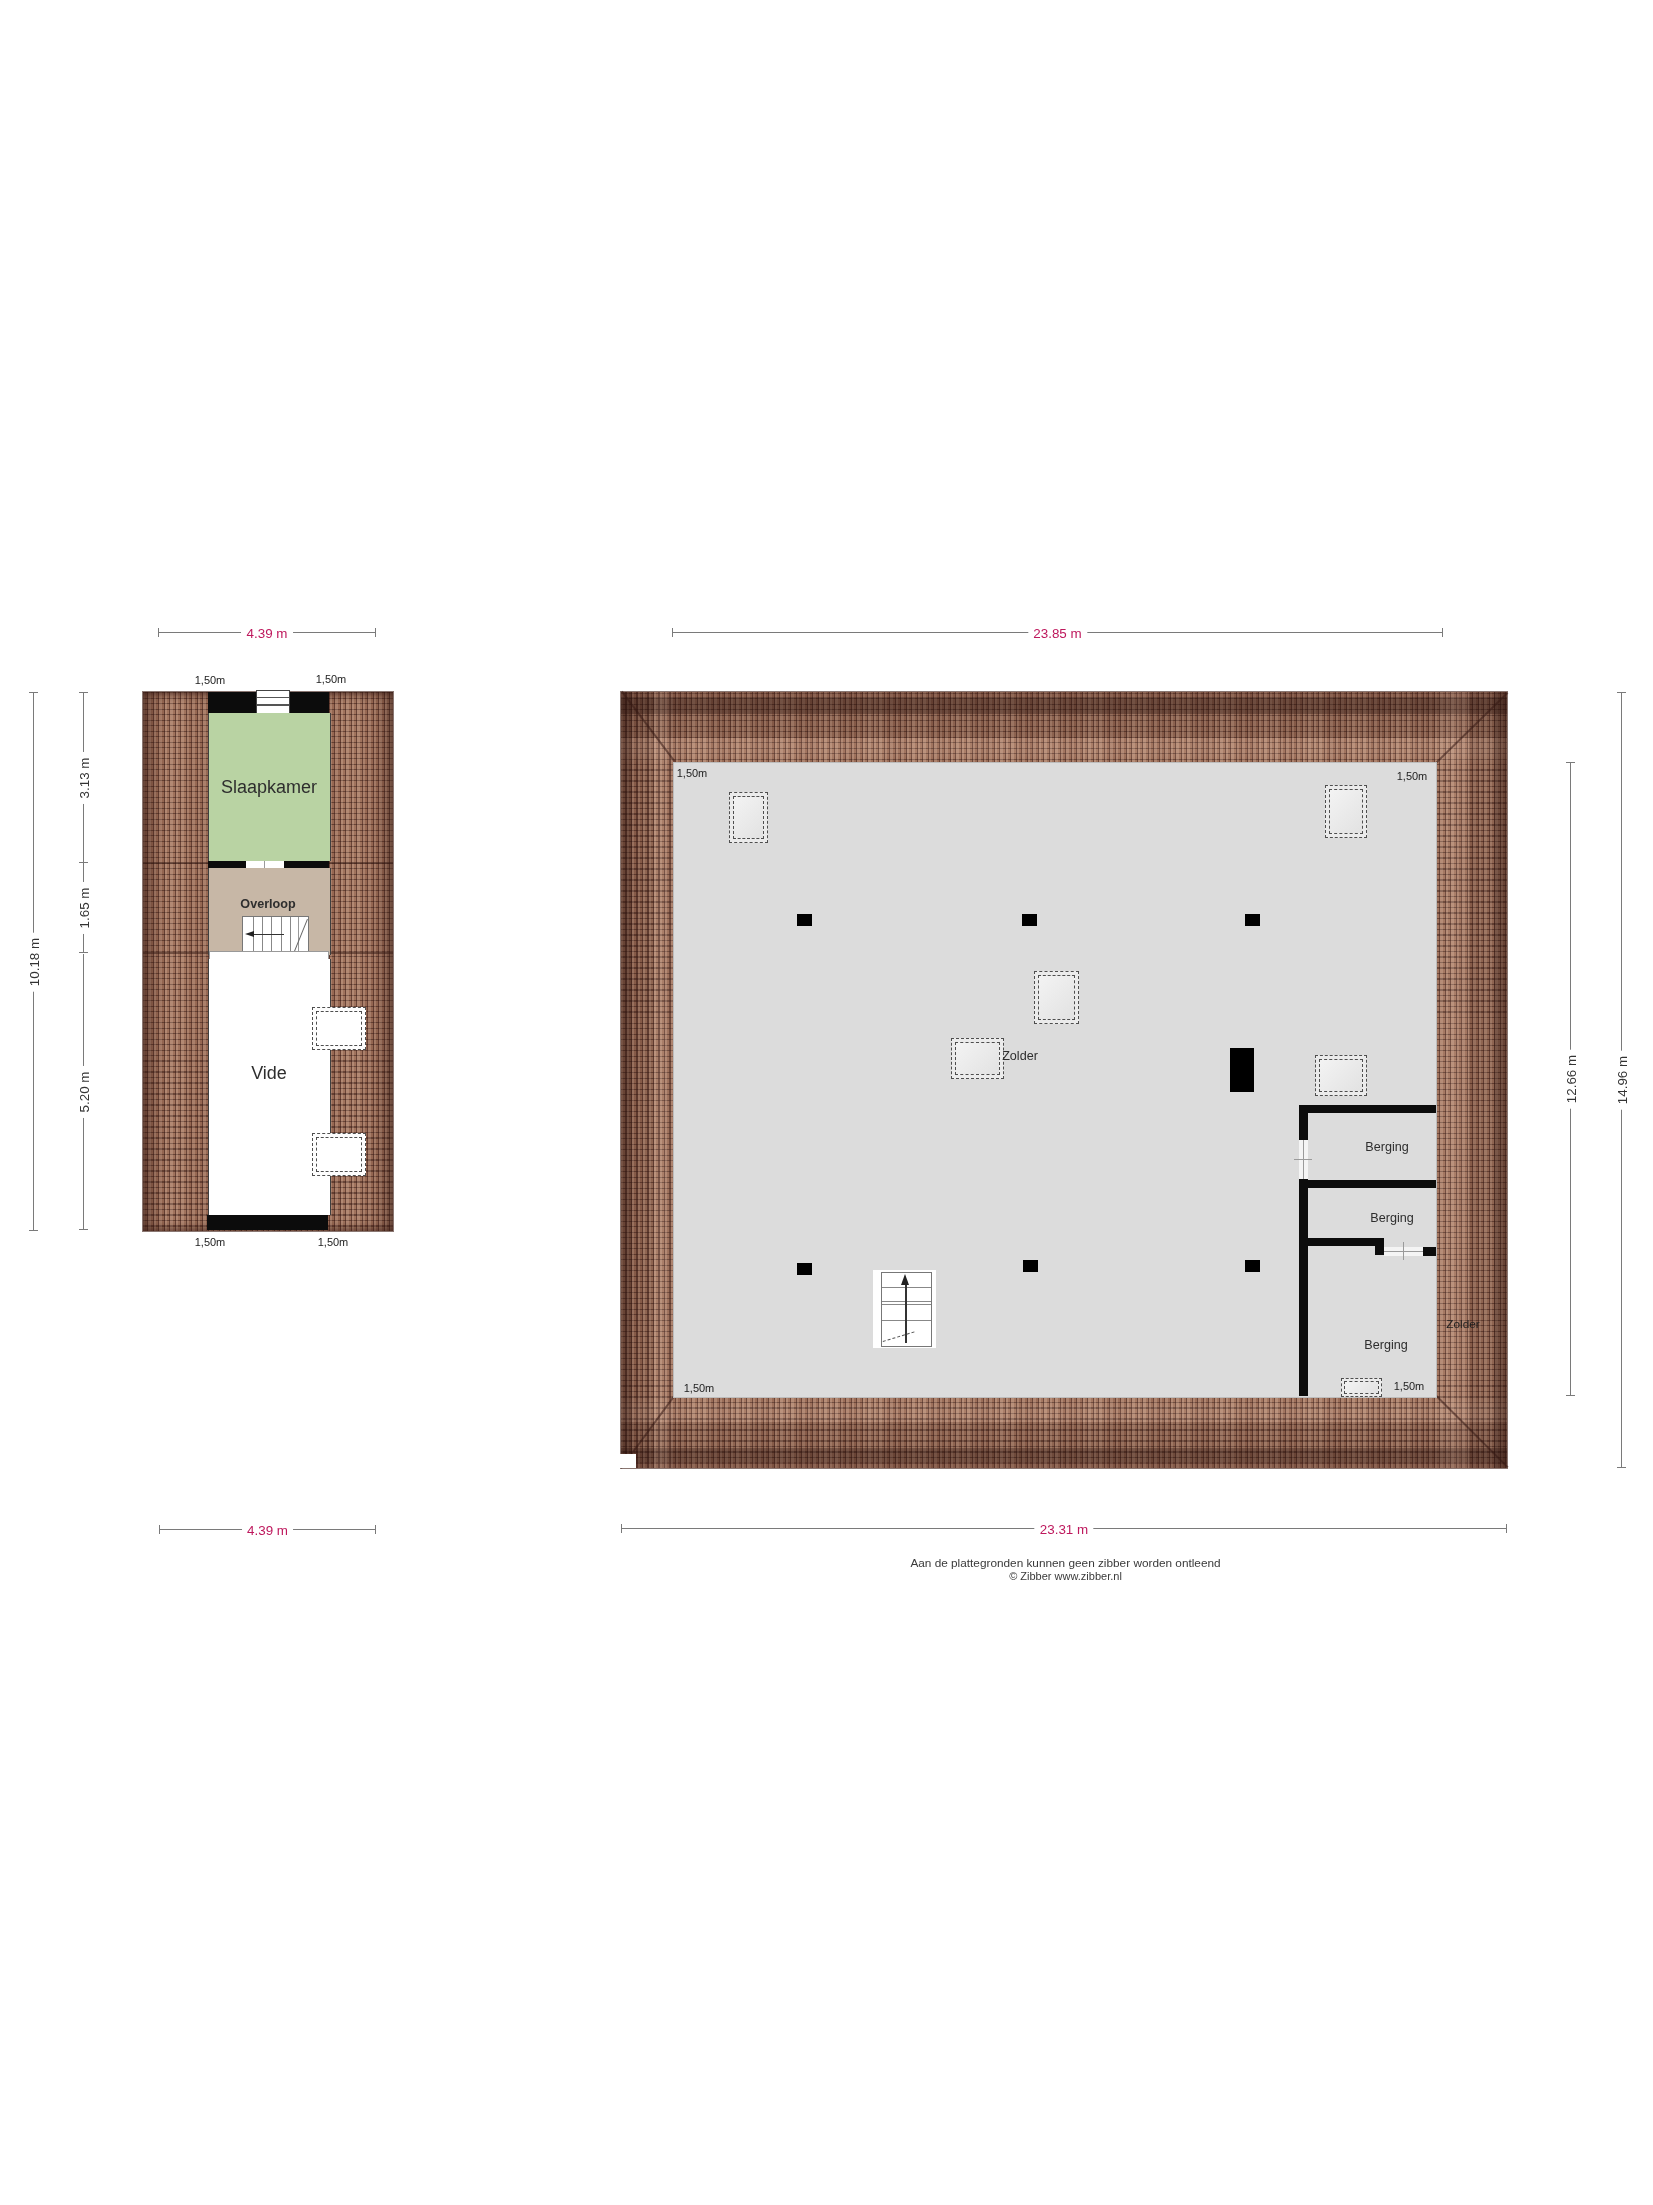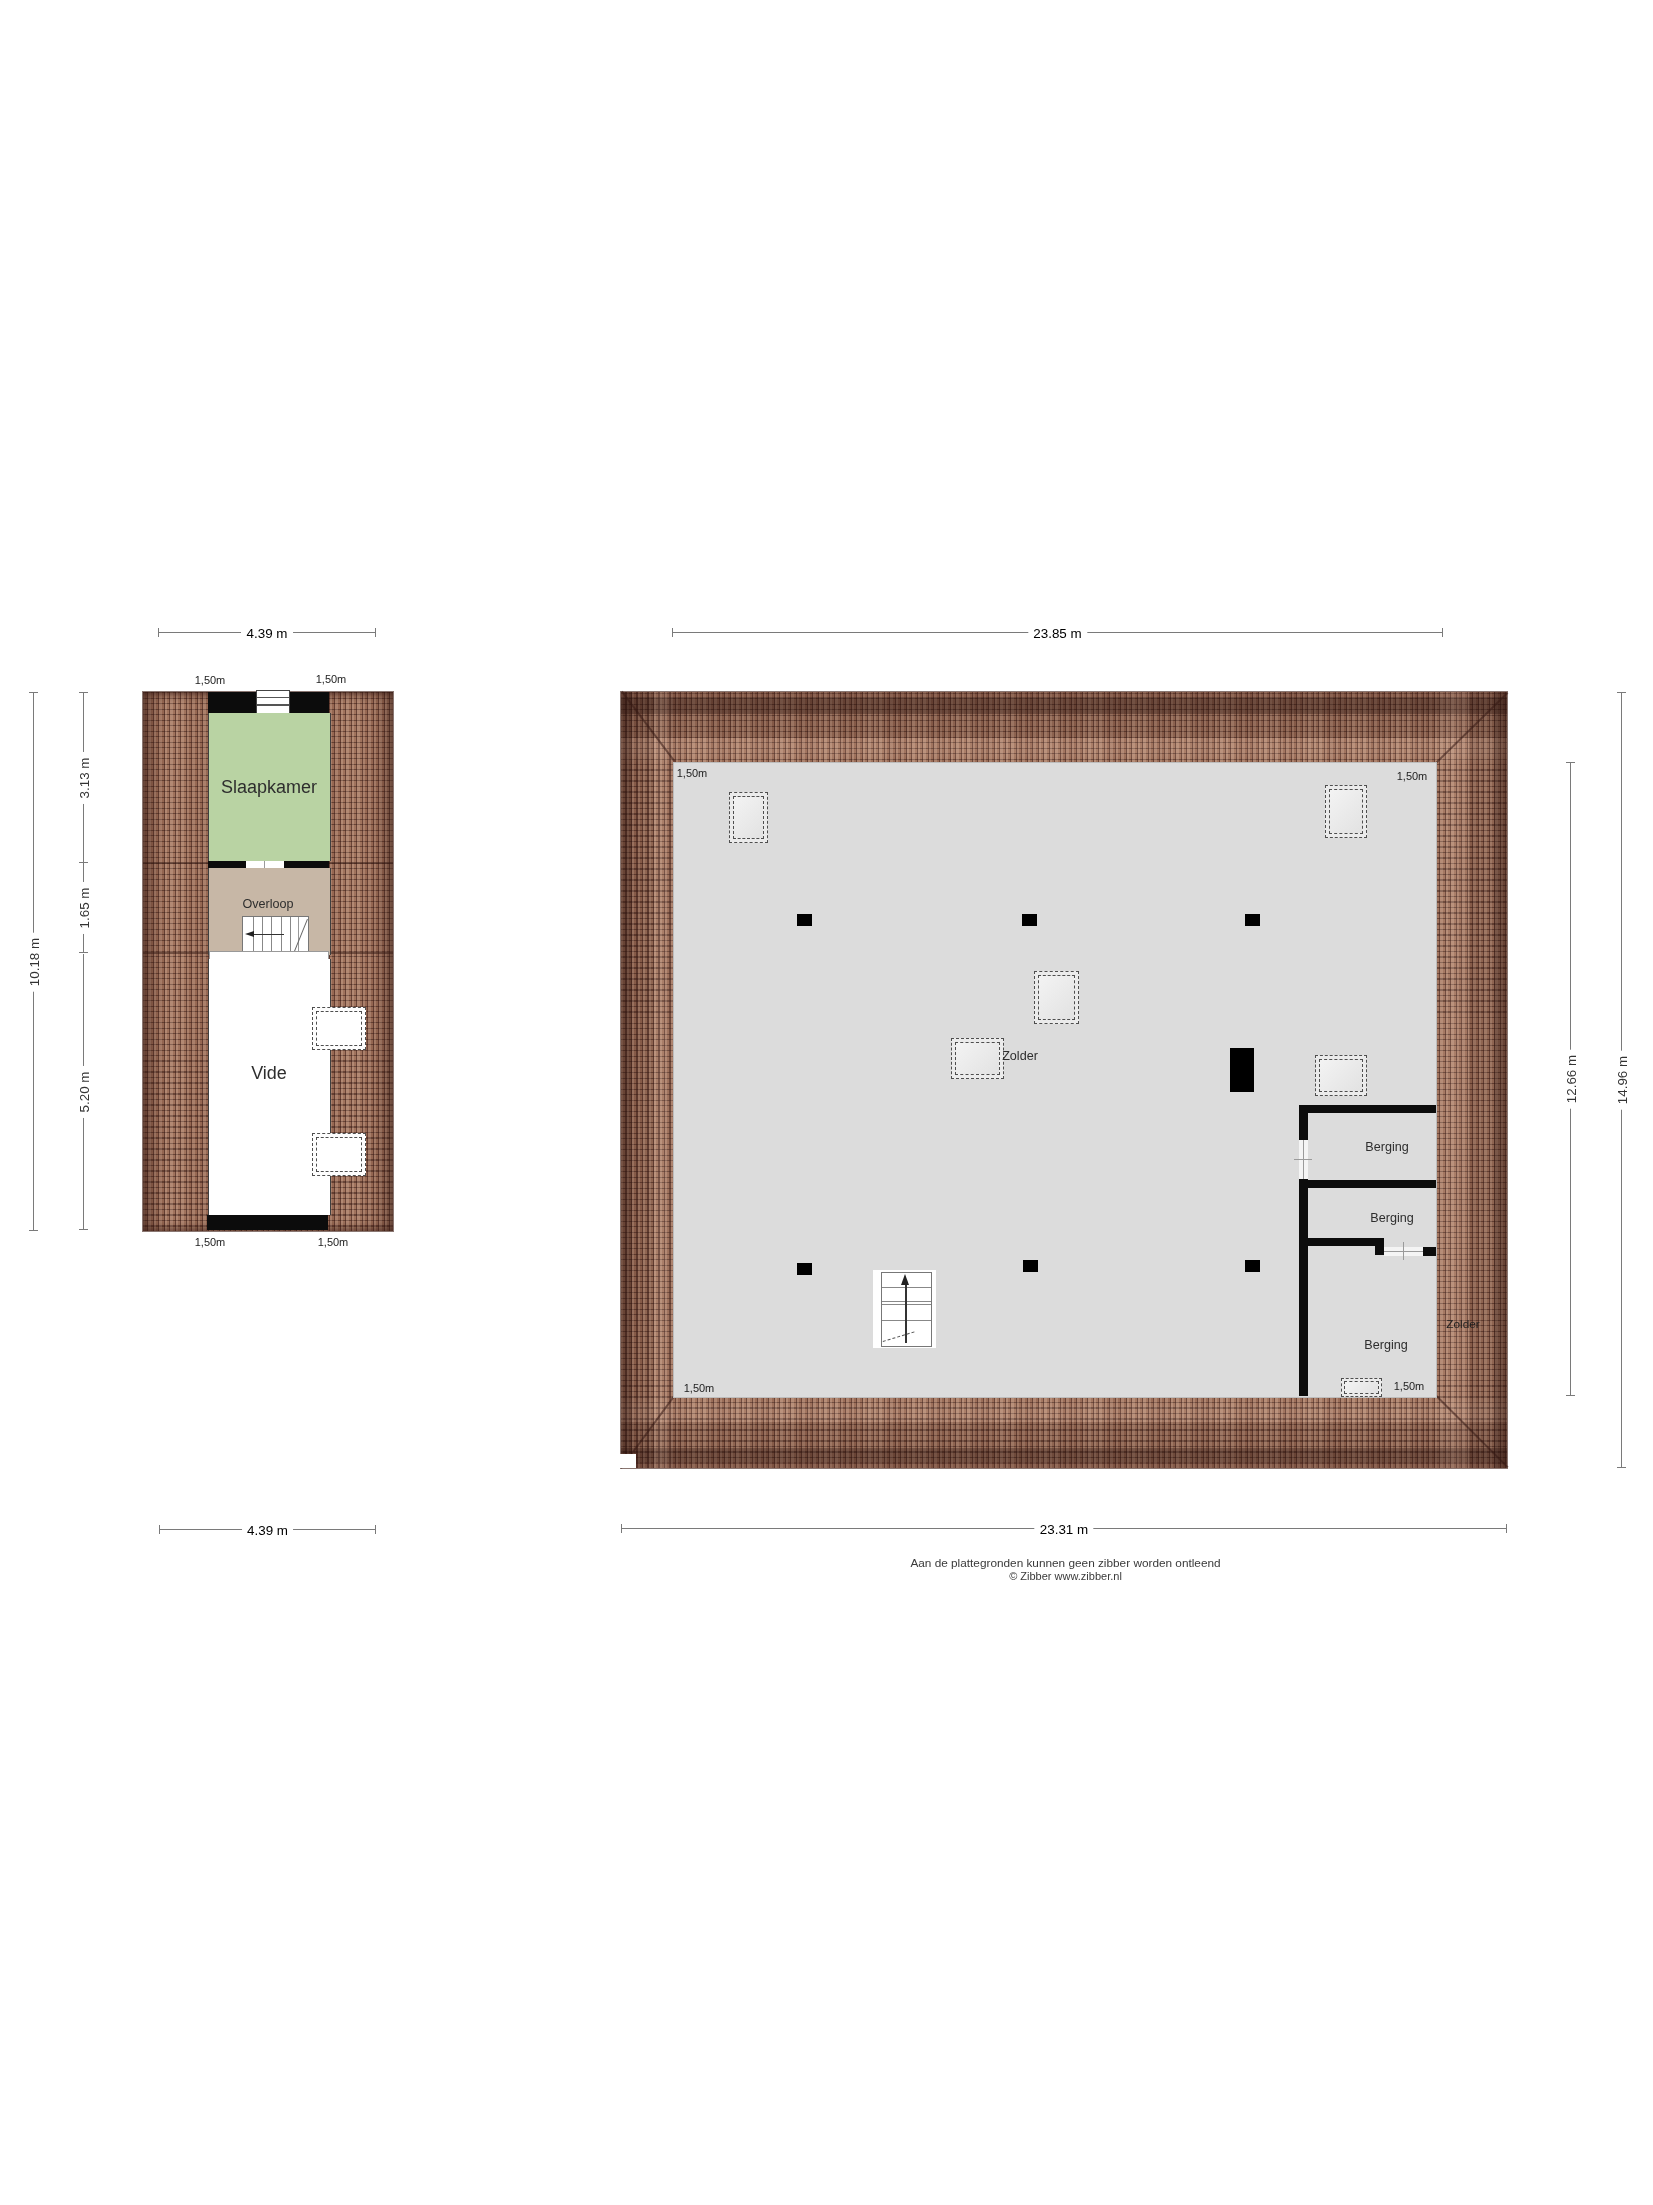--- a/index.html
+++ b/index.html
@@ -37,21 +37,21 @@
           background:linear-gradient(135deg,#f3f3f3,#e2e2e2);}
   .pillar{position:absolute;width:15px;height:11.8px;background:#000;}
   
   .dimh{position:absolute;height:0;border-top:1.2px solid #7a7a7a;}
   .dimh .t1,.dimh .t2{position:absolute;width:1.2px;height:8.7px;background:#7a7a7a;top:-4.7px;}
   .dimh .t1{left:0;} .dimh .t2{right:0;}
   .dimv{position:absolute;width:0;border-left:1.2px solid #7a7a7a;}
   .dimv .t1,.dimv .t2{position:absolute;height:1.2px;width:8.7px;background:#7a7a7a;left:-4.7px;}
   .dimv .t1{top:0;} .dimv .t2{bottom:0;}
   .dlab{position:absolute;left:50%;top:0;transform:translate(-50%,-50%);
-        background:#fff;padding:0 5.5px;font-size:13.4px;color:#000000;white-space:nowrap;}
+        background:#fff;padding:0 5.5px;font-size:13.4px;color:#be185d;white-space:nowrap;}
   .dlabv{position:absolute;top:50%;left:0;transform:translate(-50%,-50%) rotate(-90deg);
          background:#fff;padding:0 5.5px;font-size:13.4px;color:#333;white-space:nowrap;}
   
   .stairbox{position:absolute;background:#fff;}
   .stairin{position:absolute;border:0.8px solid #777;background:#fff;}
   .tread-h{position:absolute;left:0;right:0;height:0.8px;background:#888;}
   .tread-v{position:absolute;top:0;bottom:0;width:0.8px;background:#888;}
   .thin{background:#999;}
   .uparrow-line{position:absolute;width:1.2px;background:#333;}
   .uparrow-head{position:absolute;width:0;height:0;border-left:4.7px solid transparent;
@@ -86,21 +86,21 @@
 </div>
 
 <div class="room" style="left:208px;top:713px;width:121px;height:148px;background:#b9d3a3;"></div>
 <div class="roomlabel" style="left:269px;top:787px;">Slaapkamer</div>
 
 <div class="wall" style="left:208px;top:861px;width:121px;height:7px;"></div>
 <div class="doorgap" style="left:246px;top:861px;width:38px;height:7px;background:#fff;"></div>
 <div class="doorline-v" style="left:264px;top:861px;height:22px;"></div>
 
 <div class="room" style="left:208px;top:868px;width:121px;height:87px;background:#c7b7a6;"></div>
-<div class="roomlabel" style="left:268px;top:904px;font-size:12.6px;">Overloop</div>
+<div class="roomlabel" style="left:268px;top:904px;font-size:12.6px;font-weight:bold;">Overloop</div>
 
 <div class="stairin" style="left:242px;top:916px;width:65px;height:36px;background:#fff;">
   <div class="tread-v" style="left:9.5px;"></div>
     <div class="tread-v" style="left:19px;"></div>
   <div class="tread-v" style="left:28px;"></div>
     <div class="tread-v" style="left:38px;"></div>
   <div class="tread-v" style="left:47px;"></div>
     <div class="tread-v thin" style="left:55px;"></div>
   <div class="leftarrow-line" style="left:7.9px;top:17.3px;width:33px;"></div>
   <div class="leftarrow-head" style="left:1.6px;top:14px;"></div>

